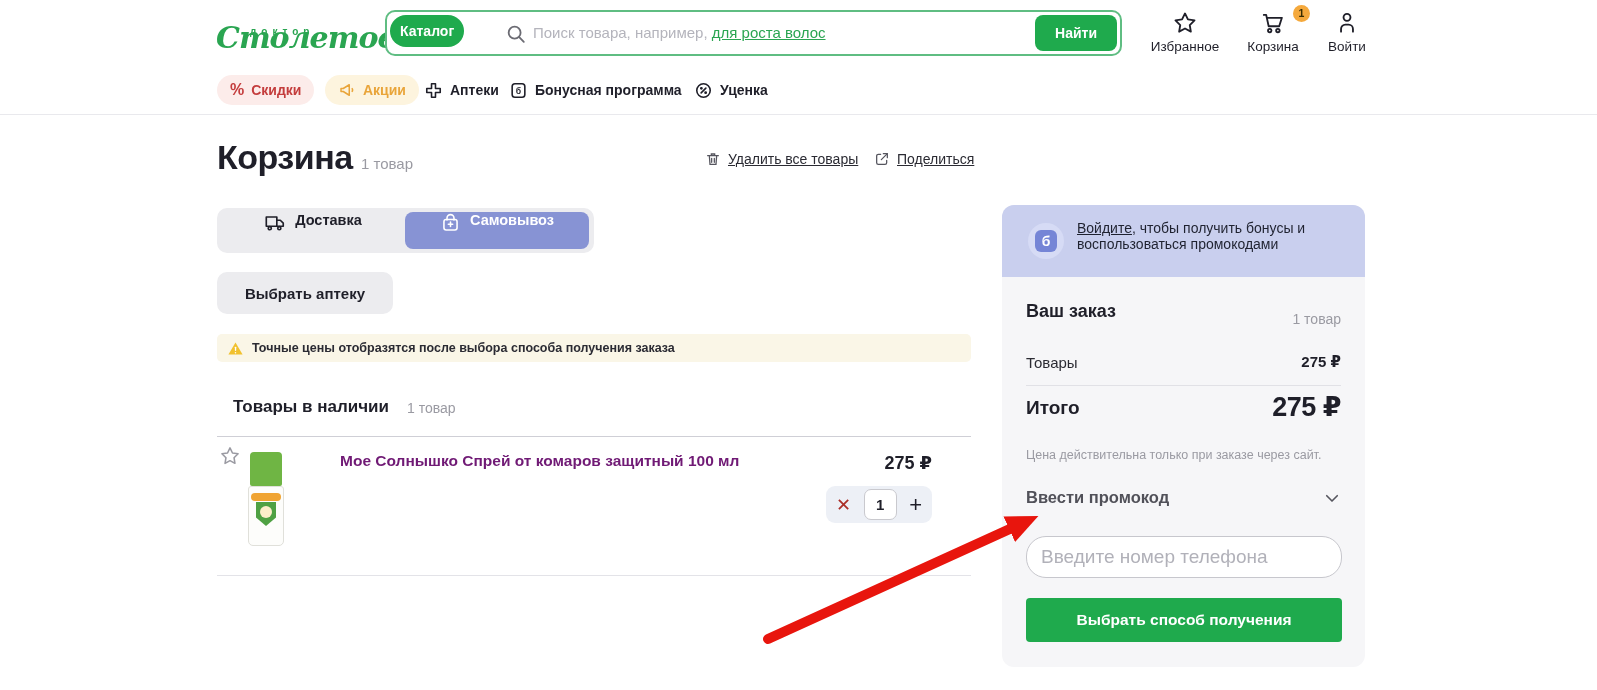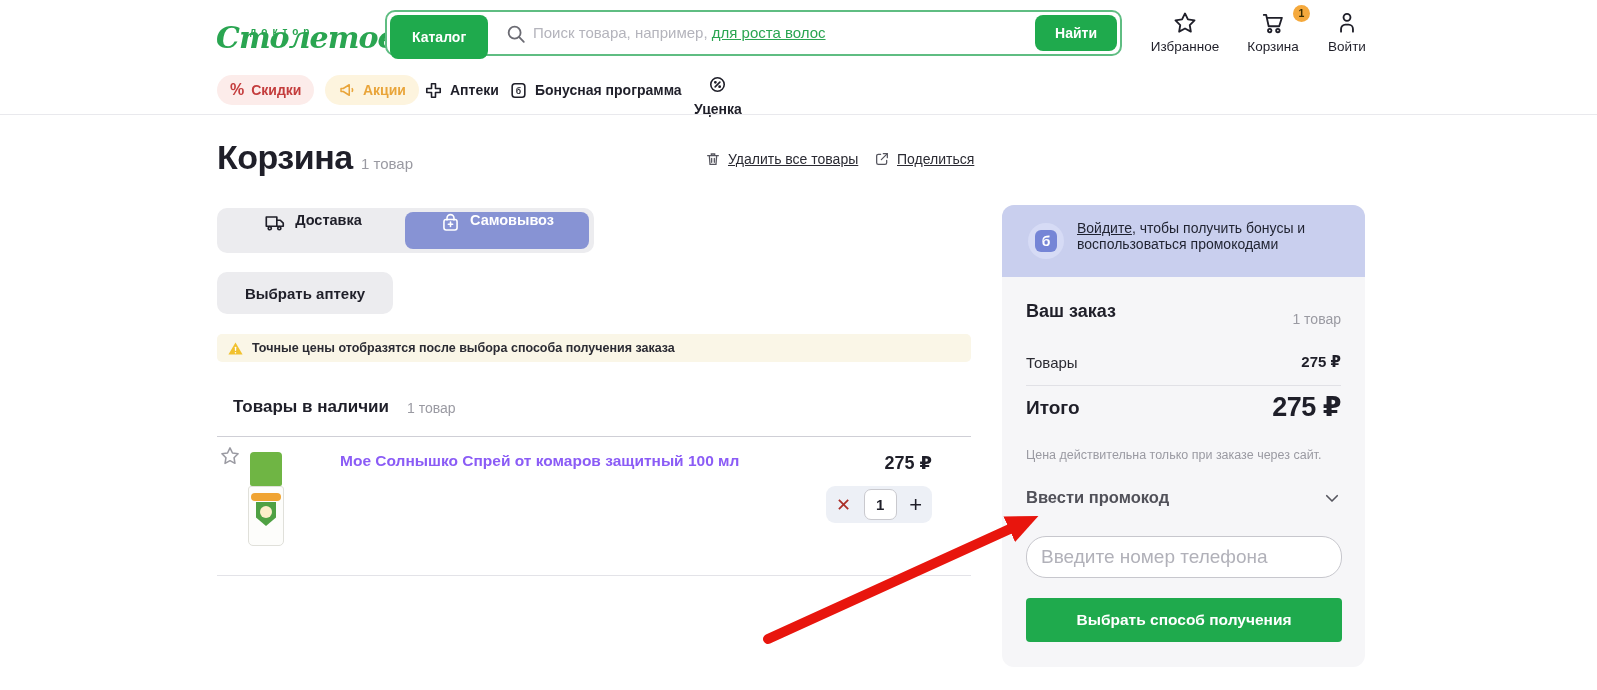--- a/index.html
+++ b/index.html
@@ -7,21 +7,21 @@
   body { font-family:"Liberation Sans","DejaVu Sans",sans-serif; color:#1f1f29; }
   .canvas { position:relative; width:1597px; height:690px; background:#fff; overflow:hidden; }
 
   
   .hdr-border { position:absolute; left:0; top:114px; width:1597px; height:1px; background:#e9e9ed; }
   .logo { position:absolute; left:216px; top:8px; width:150px; height:52px; cursor:pointer; }
   .logo-top { position:absolute; left:34px; top:18px; font-size:10px; font-weight:700; letter-spacing:5px; color:#2aa551; }
   .logo-script { position:absolute; left:0; top:12px; font-family:"DejaVu Serif",serif; font-style:italic; font-weight:700; font-size:30px; color:#2aa551; letter-spacing:-1px; }
 
   .search-wrap { position:absolute; left:385px; top:10px; width:737px; height:46px; border:2px solid #5fbd82; border-radius:10px; background:#fff; display:flex; align-items:center; }
-  .catalog-btn { position:absolute; left:3px; top:3px; height:44px; padding:0 22px; background:#1faa4d; color:#fff; border:none; border-radius:8px; font-size:14px; font-weight:700; cursor:pointer; font-family:inherit; }
+  .catalog-btn { position:absolute; left:3px; top:3px; height:32px; padding:0 10px; background:#1faa4d; color:#fff; border:none; border-radius:16px; font-size:14px; font-weight:700; cursor:pointer; font-family:inherit; }
   .search-input { position:absolute; left:112px; top:3px; width:530px; height:36px; border:none; outline:none; font-size:15px; font-family:inherit; background:transparent; }
   .search-overlay { position:absolute; left:146px; top:12px; font-size:15px; pointer-events:none; white-space:nowrap; }
   .search-ph { color:#b4b4bc; }
   .search-sug { color:#2aa551; text-decoration:underline; pointer-events:auto; cursor:pointer; }
   .search-mag { position:absolute; left:118px; top:11px; }
   .find-btn { position:absolute; right:3px; top:3px; height:36px; padding:0 20px; background:#1faa4d; color:#fff; border:none; border-radius:8px; font-size:14px; font-weight:700; cursor:pointer; font-family:inherit; }
 
   .hdr-action { position:absolute; top:10px; text-align:center; cursor:pointer; }
   .hdr-action .ic { height:26px; display:flex; justify-content:center; position:relative; }
   .hdr-action .lbl { margin-top:3px; font-size:13.5px; color:#1f1f29; }
@@ -57,21 +57,21 @@
   .hr1 { position:absolute; left:217px; top:436px; width:754px; height:1px; background:#cfcfd6; }
   .hr2 { position:absolute; left:217px; top:575px; width:754px; height:1px; background:#e3e3e8; }
 
   .fav-star { position:absolute; left:219px; top:445px; cursor:pointer; }
   .prod-img { position:absolute; left:243px; top:452px; width:46px; height:94px; cursor:pointer; }
   .bottle-cap { position:absolute; left:7px; top:0; width:32px; height:34px; background:#6fb544; border-radius:4px 4px 2px 2px; }
   .bottle-body { position:absolute; left:5px; top:34px; width:36px; height:60px; background:#fdfdfb; border:1px solid #e0e0da; border-radius:3px 3px 5px 5px; }
   .bottle-band { position:absolute; left:2px; top:6px; width:30px; height:8px; background:#f0a432; border-radius:4px; }
   .bottle-shield { position:absolute; left:7px; top:15px; width:20px; height:24px; background:#4fa143; clip-path:polygon(0 0,100% 0,100% 65%,50% 100%,0 65%); }
   .bottle-shield i { position:absolute; left:4px; top:4px; width:12px; height:12px; background:#fceec9; border-radius:50%; }
-  .prod-name { position:absolute; left:340px; top:452px; width:470px; font-size:15.5px; font-weight:700; color:#8b5cf6; cursor:pointer; }
+  .prod-name { position:absolute; left:340px; top:452px; width:470px; font-size:15.5px; font-weight:700; color:#701a75; cursor:pointer; }
   .prod-price { position:absolute; left:792px; top:452px; width:140px; text-align:right; font-size:18px; font-weight:800; }
   .qty { position:absolute; left:826px; top:486px; width:106px; height:37px; background:#edf0f6; border-radius:9px; display:flex; align-items:center; justify-content:space-between; padding:0 10px; }
   .qty-del { font-size:18px; font-weight:700; color:#ab2f28; cursor:pointer; line-height:1; }
   .qty-val { width:33px; height:31px; background:#fff; border:1px solid #c9c9ce; border-radius:7px; font-size:15px; font-weight:600; text-align:center; line-height:29px; cursor:text; }
   .qty-plus { font-size:22px; font-weight:500; color:#1f1f29; cursor:pointer; line-height:1; }
 
   
   .side { position:absolute; left:1002px; top:205px; width:363px; height:462px; background:#f6f6f8; border-radius:12px; }
   .side-banner { position:absolute; left:0; top:0; width:363px; height:72px; background:#c9cfee; border-radius:12px 12px 0 0; }
   .bonus-circle { position:absolute; left:26px; top:18px; width:36px; height:36px; background:#d6dbf5; border-radius:50%; }
@@ -182,21 +182,21 @@
   </div>
   <div class="nav-item nav-plain" style="left:505px;">
     <span>
       <svg class="i" width="19" height="19" viewBox="0 0 24 24" fill="none" stroke="#1f1f29" stroke-width="2">
           <rect x="4" y="3.5" width="16" height="17" rx="3.5"></rect>
           <text x="12" y="16.5" font-size="11" font-weight="bold" stroke="none" fill="#1f1f29" text-anchor="middle" font-family="Liberation Sans, sans-serif">б</text>
         </svg>
     </span>
     <span>Бонусная программа</span>
   </div>
-  <div class="nav-item nav-plain" style="left:690px;flex-direction:column;">
+  <div class="nav-item nav-plain" style="left:690px;">
     <span>
       <svg class="i" width="19" height="19" viewBox="0 0 24 24" fill="none" stroke="#1f1f29" stroke-width="2" stroke-linecap="round">
           <circle cx="12" cy="12" r="8.5"></circle>
           <line x1="9" y1="15" x2="15" y2="9"></line>
           <circle cx="9.3" cy="9.3" r="0.8" fill="#1f1f29"></circle>
           <circle cx="14.7" cy="14.7" r="0.8" fill="#1f1f29"></circle>
         </svg>
     </span>
     <span>Уценка</span>
   </div>

